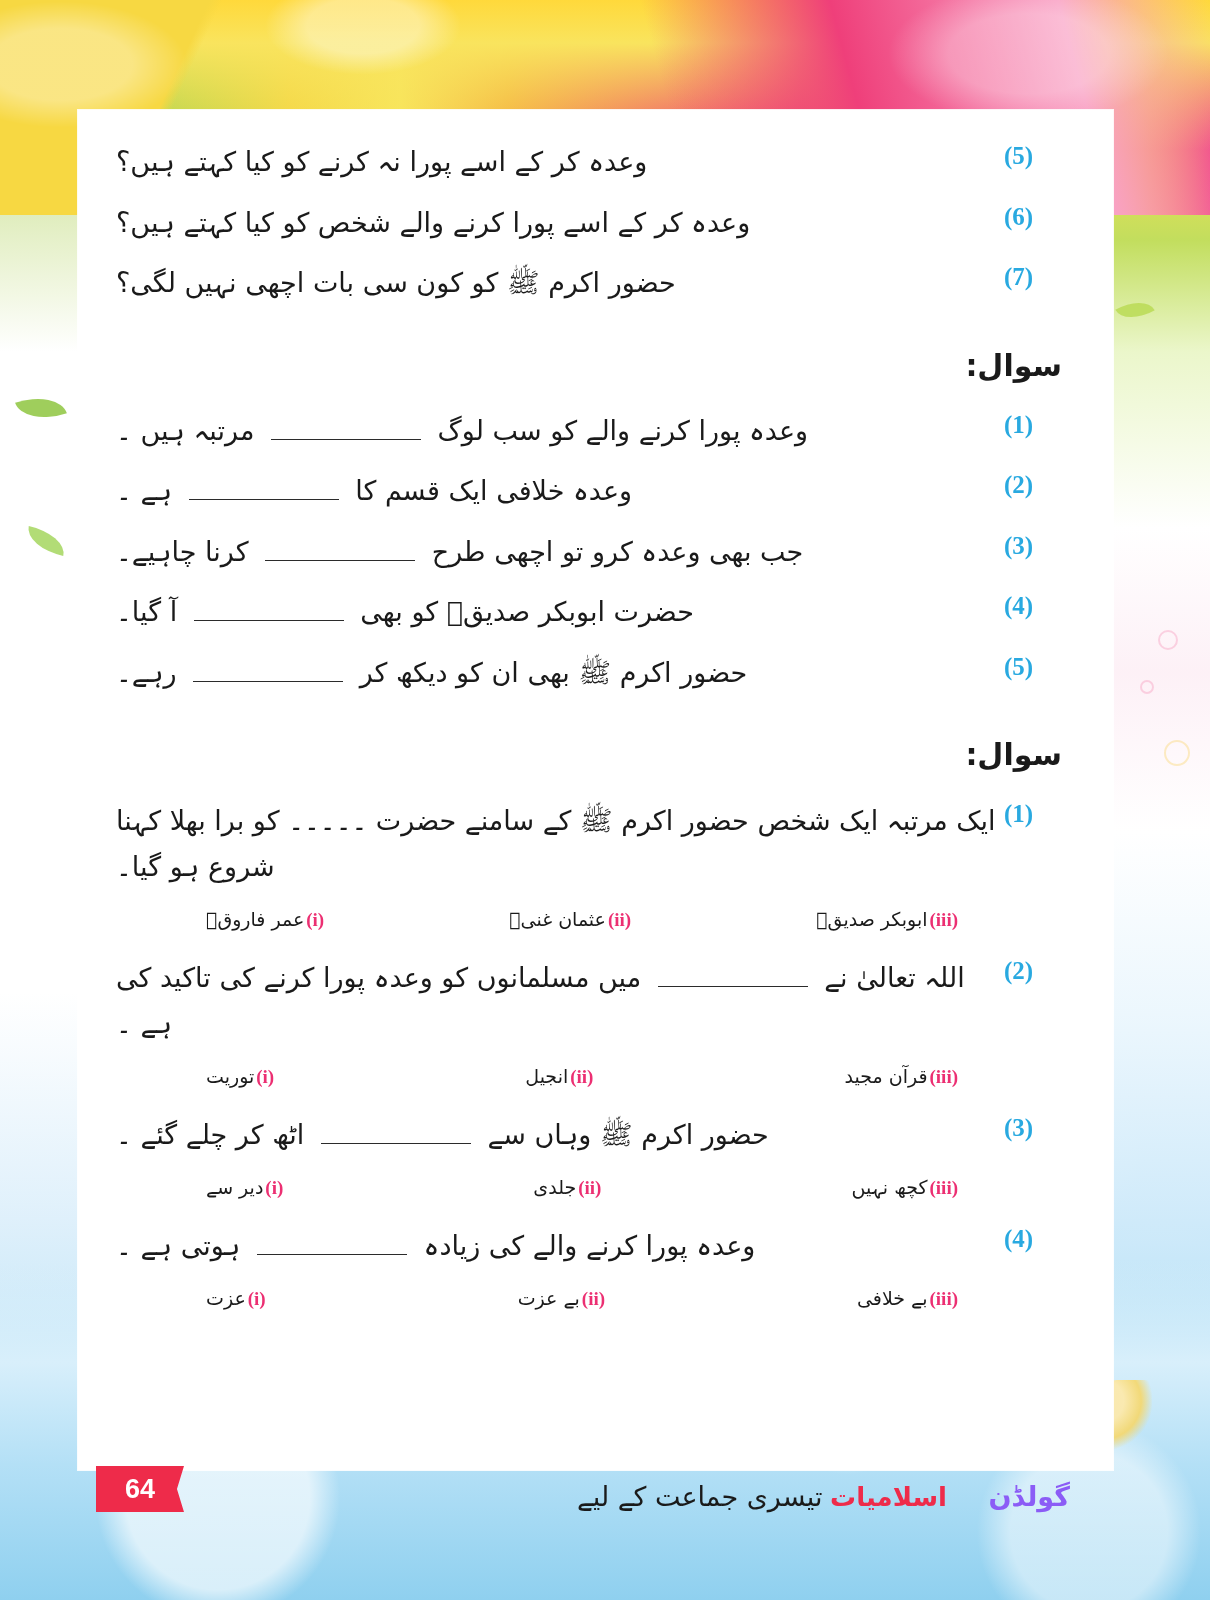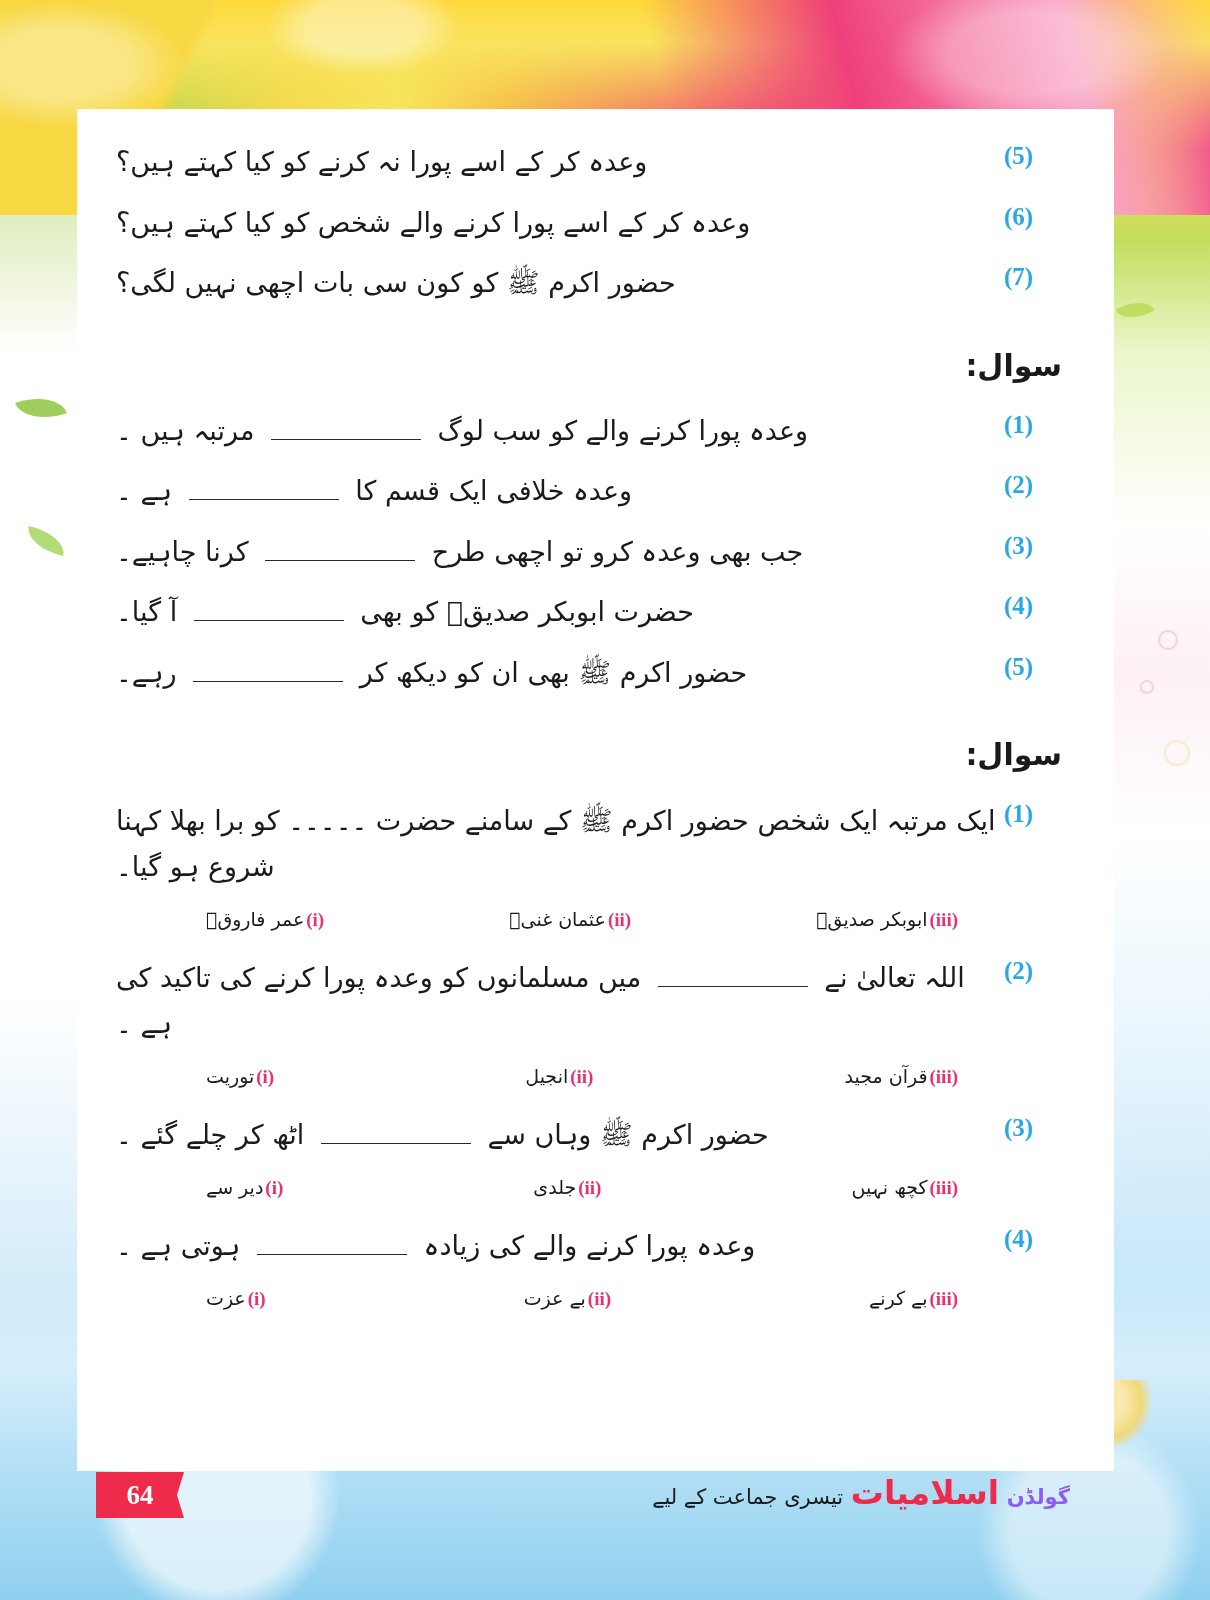--- a/index.html
+++ b/index.html
@@ -207,45 +207,45 @@
     display: inline-block;
   }
   .opt .ot { margin-right: 2px; }
 
   .mcq-q .q-text { line-height: 1.7; }
 
   
   .page-num {
     position: absolute;
     left: 96px;
-    bottom: 82px;
+    bottom: 88px;
     width: 88px;
     height: 46px;
     background: #ee2b4a;
     color: #ffffff;
     font-size: 27px;
     font-weight: 700;
     display: flex;
     align-items: center;
     justify-content: center;
-    font-family: Liberation Serif, serif;
+    font-family: Liberation Sans, sans-serif;
     clip-path: polygon(0 0, 100% 0, 92% 50%, 100% 100%, 0 100%);
   }
   .footer-text {
     position: absolute;
     right: 140px;
     bottom: 88px;
     font-size: 24px;
     color: #1a1a1a;
     direction: rtl;
     white-space: nowrap;
   }
-  .footer-text .brand-red { color: #ee2b4a; font-weight: 700; font-size: 33px; }
+  .footer-text .brand-red { color: #ee2b4a; font-weight: 700; font-size: 26px; }
   .footer-text .brand-dark { color: #8b5cf6; font-weight: 700; }
-  .footer-text .brand-small { font-size: 21px; }
+  .footer-text .brand-small { font-size: 27px; margin-left: 34px; }
 </style>
 </head>
 <body>
 
 <div class="page-bg"></div>
 <div class="bg-right"></div>
 <div class="bg-left"></div>
 <div class="bg-top"></div>
 <div class="bg-top-swirl"></div>
 <div class="bg-bottom"></div>
@@ -386,21 +386,21 @@
   <div class="q-row mcq-q">
     <div class="num">(4)</div>
     <div class="q-text">
       <span>وعدہ پورا کرنے والے کی زیادہ</span>
       <span class="blank"></span>
       <span>ہوتی ہے ۔</span>
     </div>
   </div>
   <div class="opt-row">
     <div class="opt">
-      <span class="rn">(iii)</span><span class="ot">بے کرنے</span>
+      <span class="rn">(iii)</span><span class="ot">بے خلافی</span>
     </div>
     <div class="opt">
       <span class="rn">(ii)</span><span class="ot">بے عزت</span>
     </div>
     <div class="opt">
       <span class="rn">(i)</span><span class="ot">عزت</span>
     </div>
   </div>
 
 </div>

